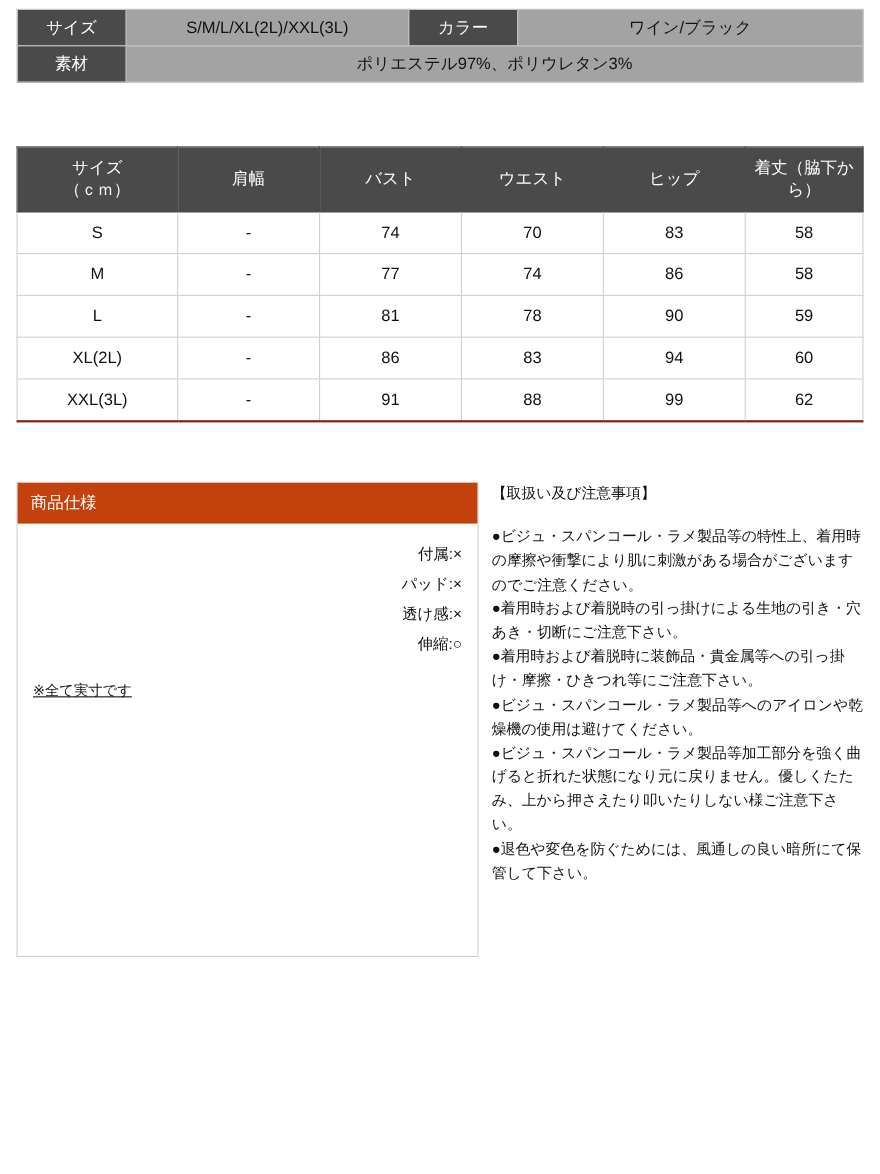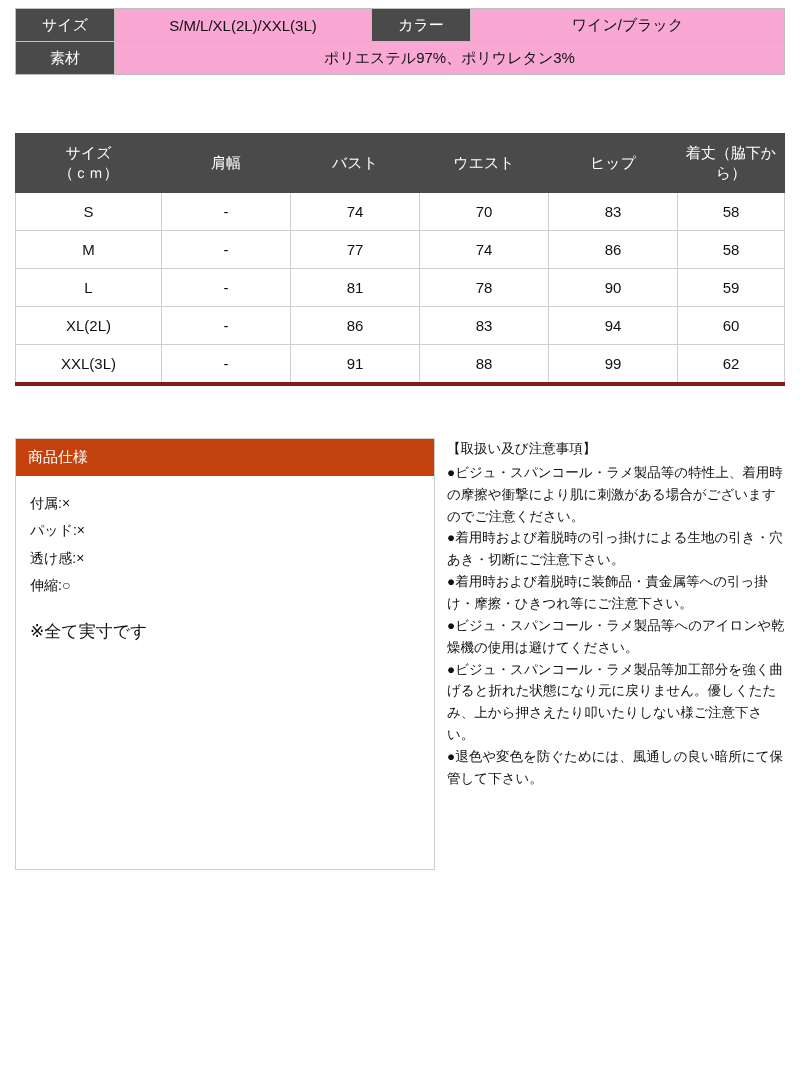--- a/index.html
+++ b/index.html
@@ -31,21 +31,21 @@
     vertical-align: middle;
     padding: 0 4px;
   }
   .spec-head {
     background: #4a4a4a;
     color: #ffffff;
     font-size: 15px;
     width: 90px;
   }
   .spec-val {
-    background: #f9a8d4;
+    background: #a3a3a3;
     color: #111111;
   }
 
   
   .size-wrap {
     margin: 58px 0 0 15px;
     width: 770px;
   }
   .size-table {
     border-collapse: collapse;
@@ -67,21 +67,21 @@
     height: 35px;
     font-size: 15px;
     text-align: center;
     vertical-align: middle;
     color: #111111;
   }
   .size-table td:first-child {
     border-left: 1px solid #cfcfcf;
   }
   .size-table tbody tr:last-child td {
-    border-bottom: 4px solid #7f1d1d;
+    border-bottom: 2px solid #7f1d1d;
   }
 
   
   .bottom {
     position: absolute;
     left: 15px;
     top: 438px;
     width: 772px;
     display: flex;
     gap: 12px;
@@ -100,34 +100,36 @@
     padding: 9px 12px;
   }
   .panel-left-body {
     padding: 14px 14px 10px 14px;
     font-size: 14px;
     line-height: 1.95;
     color: #111111;
   }
   .spec-item {
     white-space: nowrap;
+    text-align: right;
   }
   .note-all {
     margin-top: 16px;
-    font-size: 17px;
+    font-size: 13px;
+    text-decoration: underline;
   }
 
   .panel-right {
     width: 340px;
     font-size: 13.5px;
     line-height: 1.62;
     color: #111111;
   }
   .care-title {
-    margin-bottom: 2px;
+    margin-bottom: 17px;
   }
   .care-line {
     margin: 0;
     text-indent: 0;
   }
 </style>
 </head>
 <body>
 
 <table class="spec-table">

